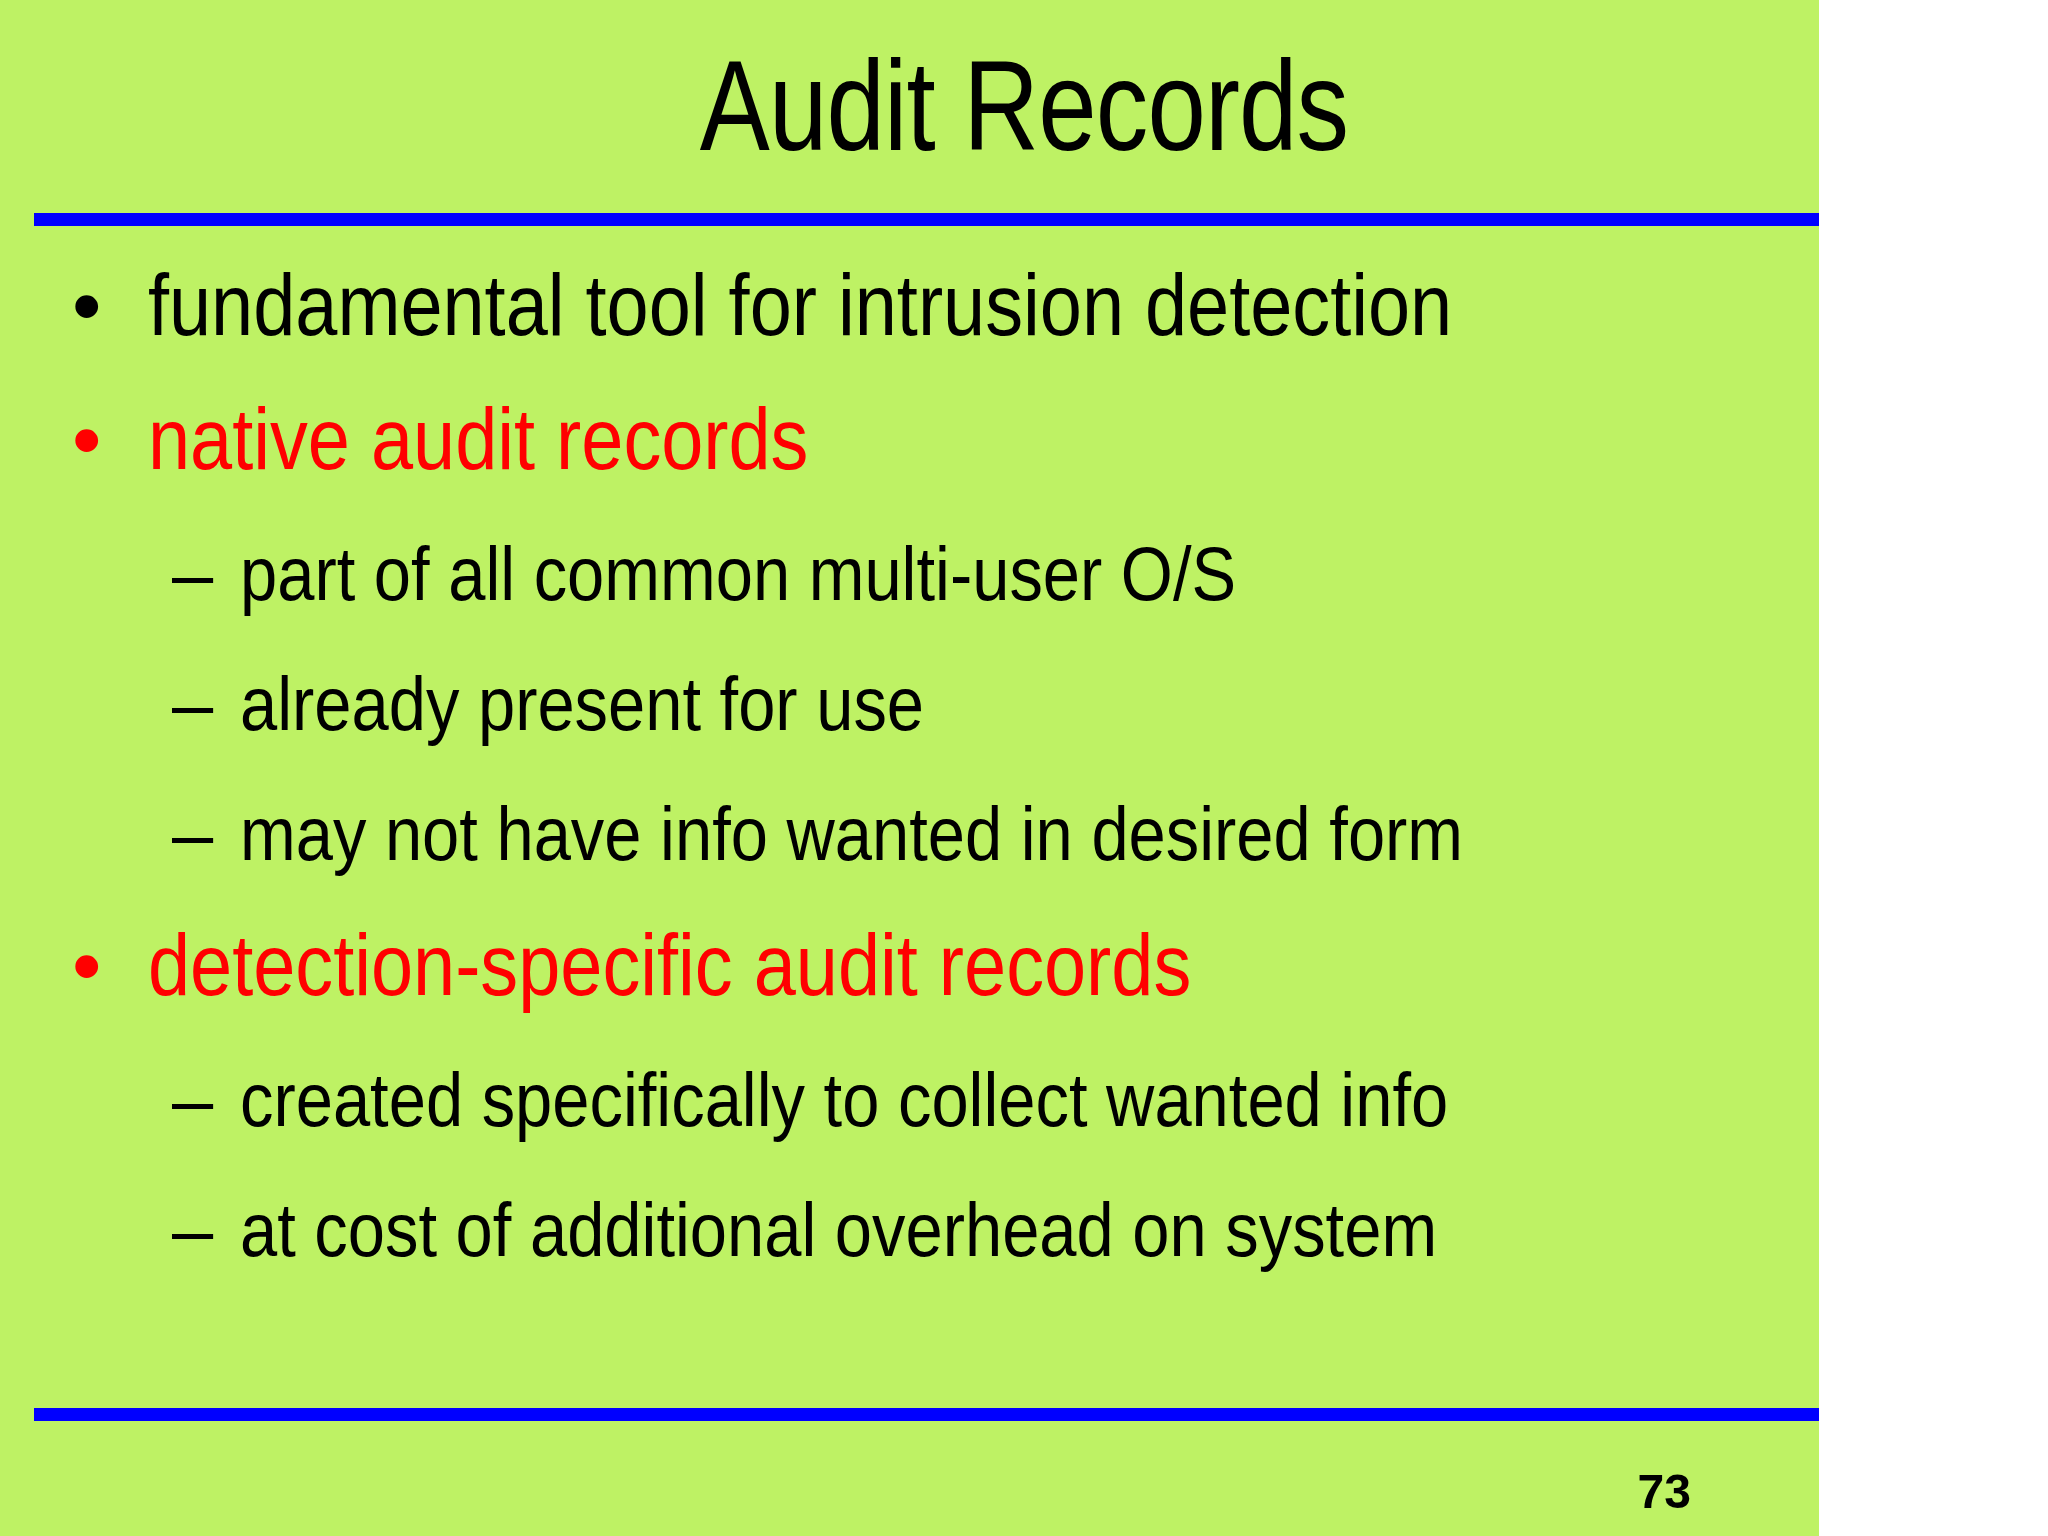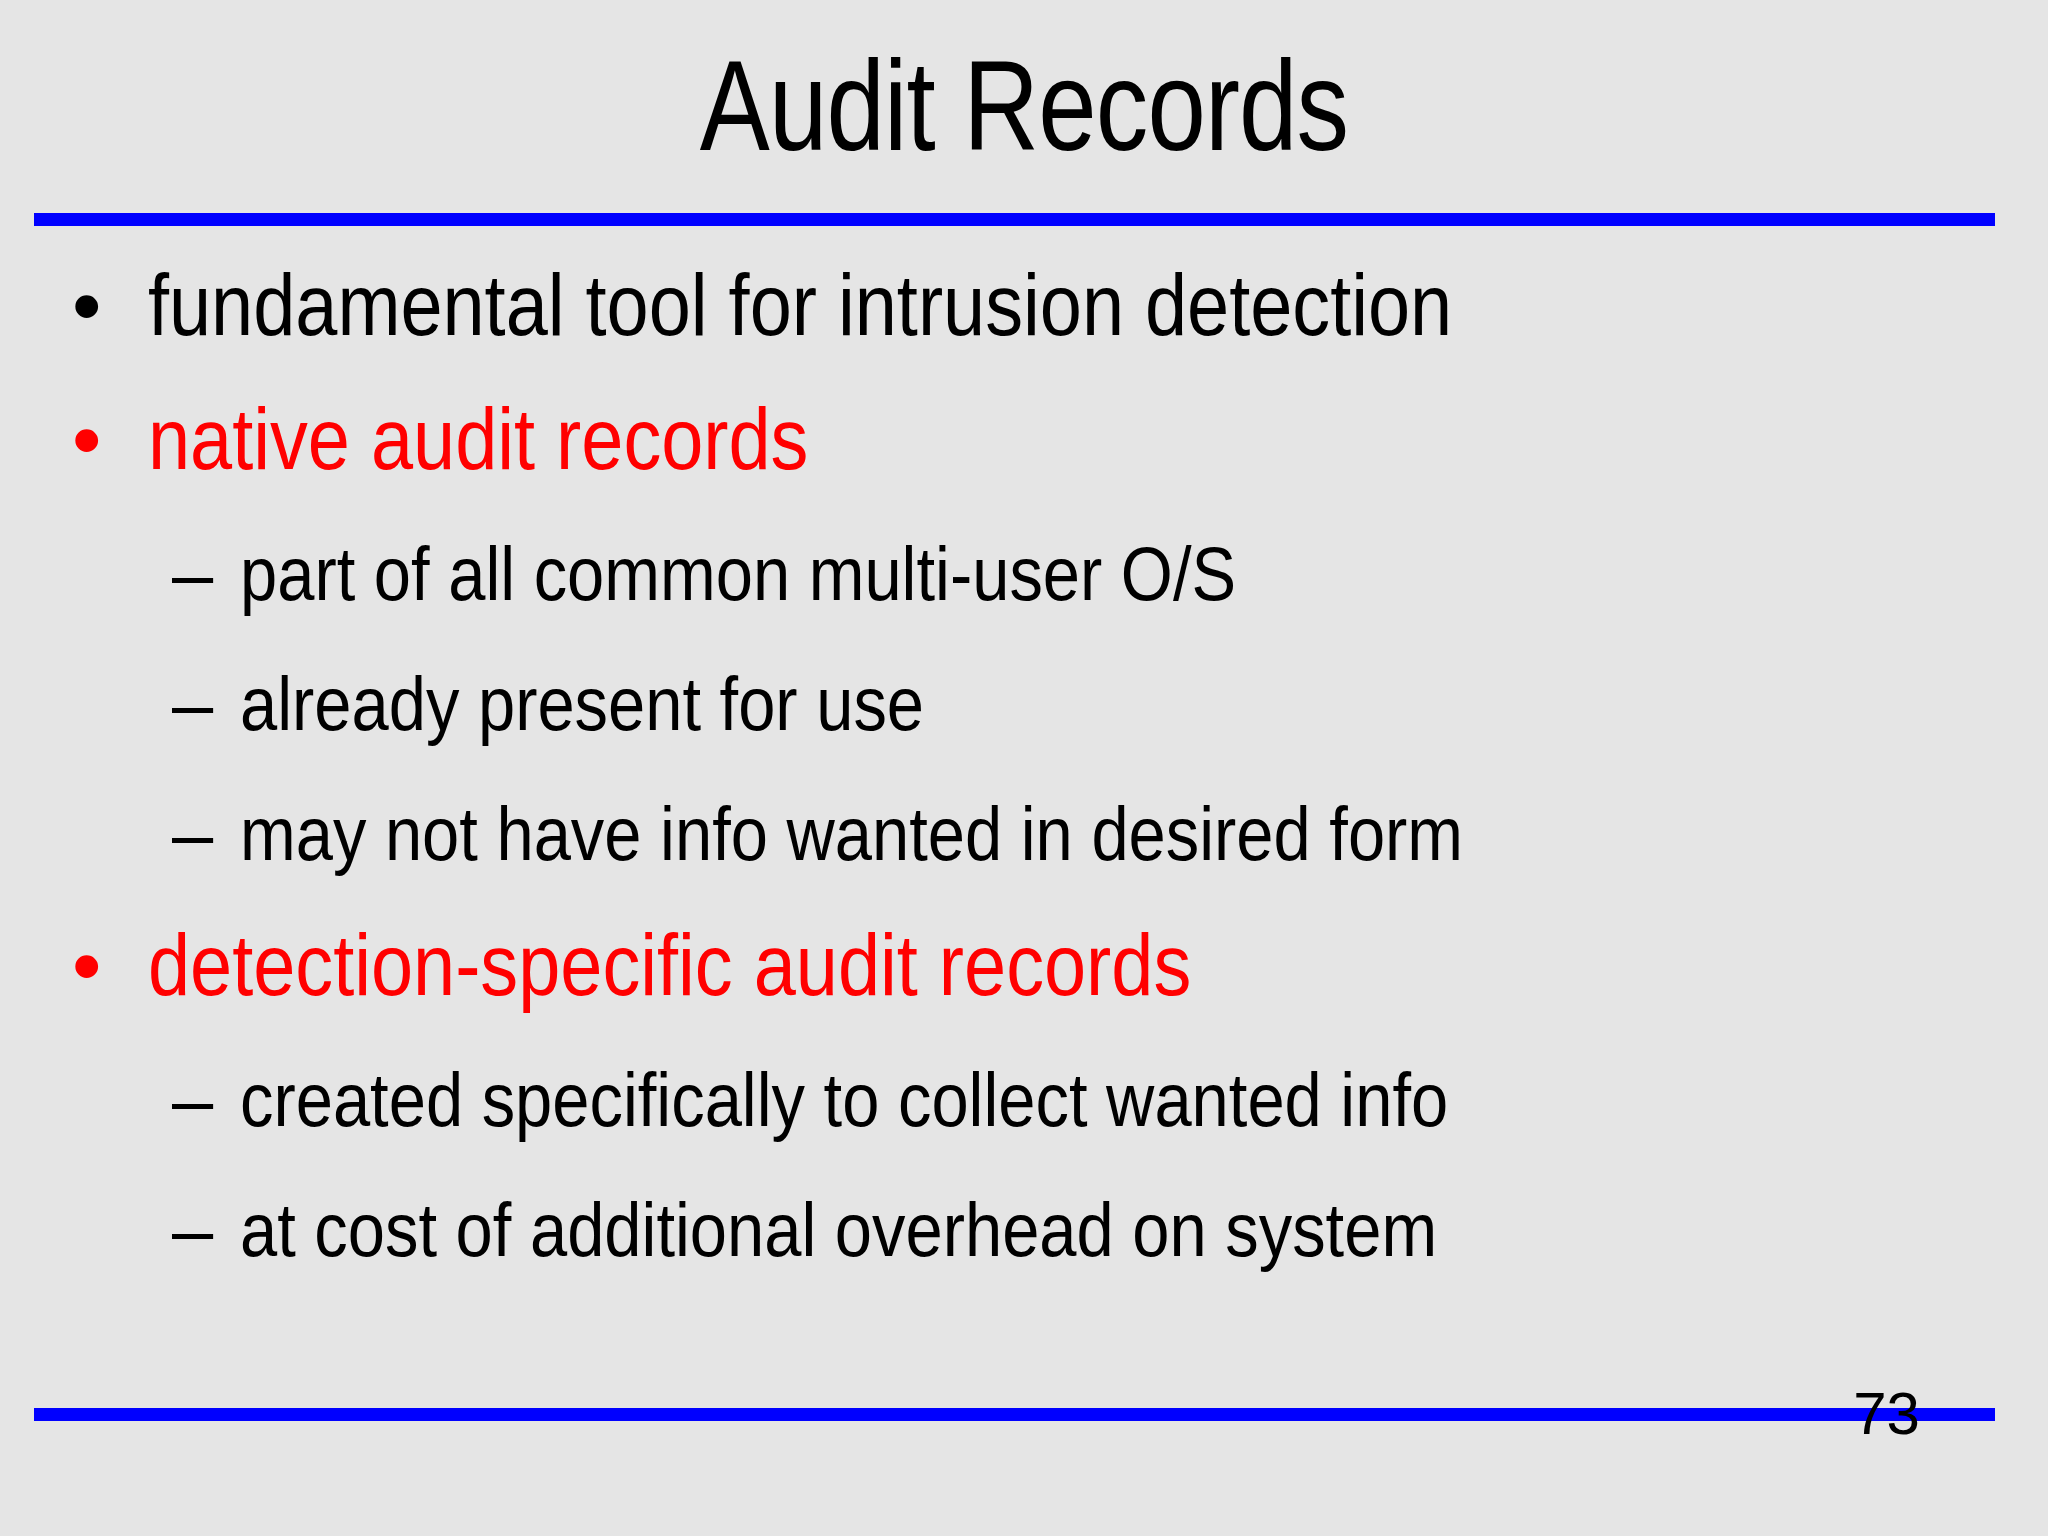--- a/index.html
+++ b/index.html
@@ -4,23 +4,23 @@
 <title>Audit Records</title>
 <style>
   html, body {
     margin: 0;
     padding: 0;
     background: #ffffff;
   }
 
   #slide {
     position: relative;
-    width: 2048px;
+    width: 1819px;
     height: 1536px;
-    background: #e5e5e5;
+    background: #bef264;
     overflow: hidden;
     font-family: "Liberation Sans", "DejaVu Sans", sans-serif;
     -webkit-font-smoothing: antialiased;
   }
 
   
   #slide-title {
     position: absolute;
     left: 0;
     top: 34px;
@@ -117,25 +117,25 @@
   
   #row-0 { margin-top: 6px; }
   #row-1 { margin-top: -6px; }
   #row-2 { margin-top: 0px; }
   #row-5 { margin-top: -4px; }
 
   
   #page-number {
     position: absolute;
     right: 128px;
-    top: 1384px;
-    font-size: 60px;
+    top: 1468px;
+    font-size: 48px;
     line-height: 1;
     color: #000000;
-    font-weight: 400;
+    font-weight: 700;
   }
 </style>
 </head>
 <body>
 
 <div id="slide">
 
   <div id="slide-title">Audit Records</div>
 
   <div class="rule" id="rule-top"></div>

